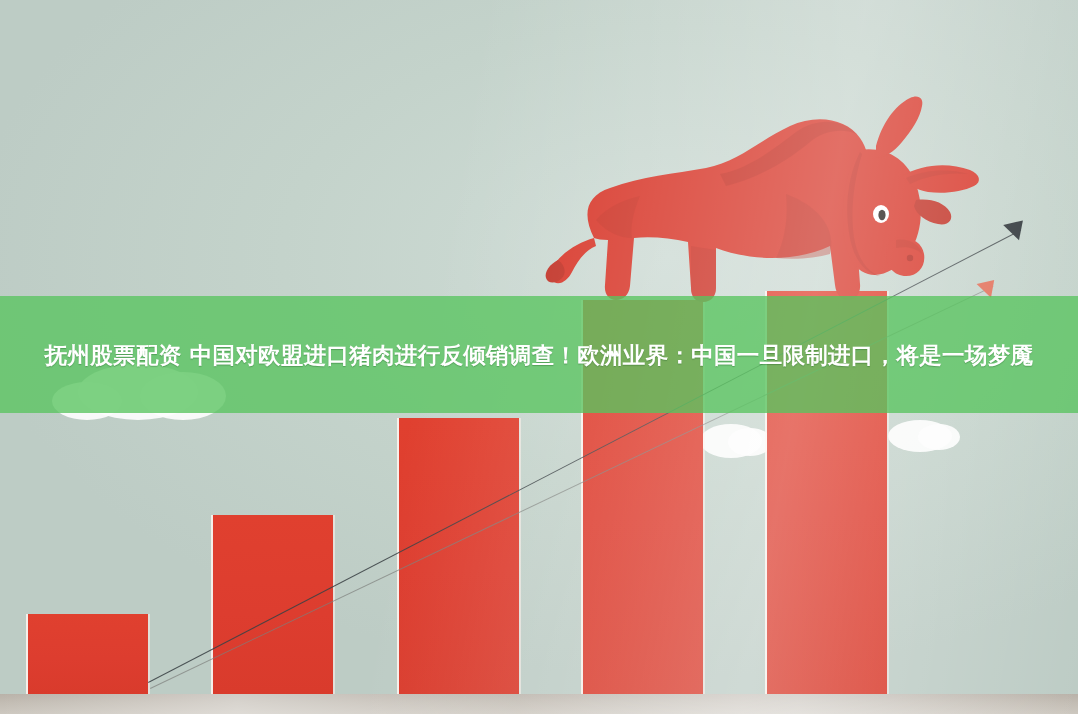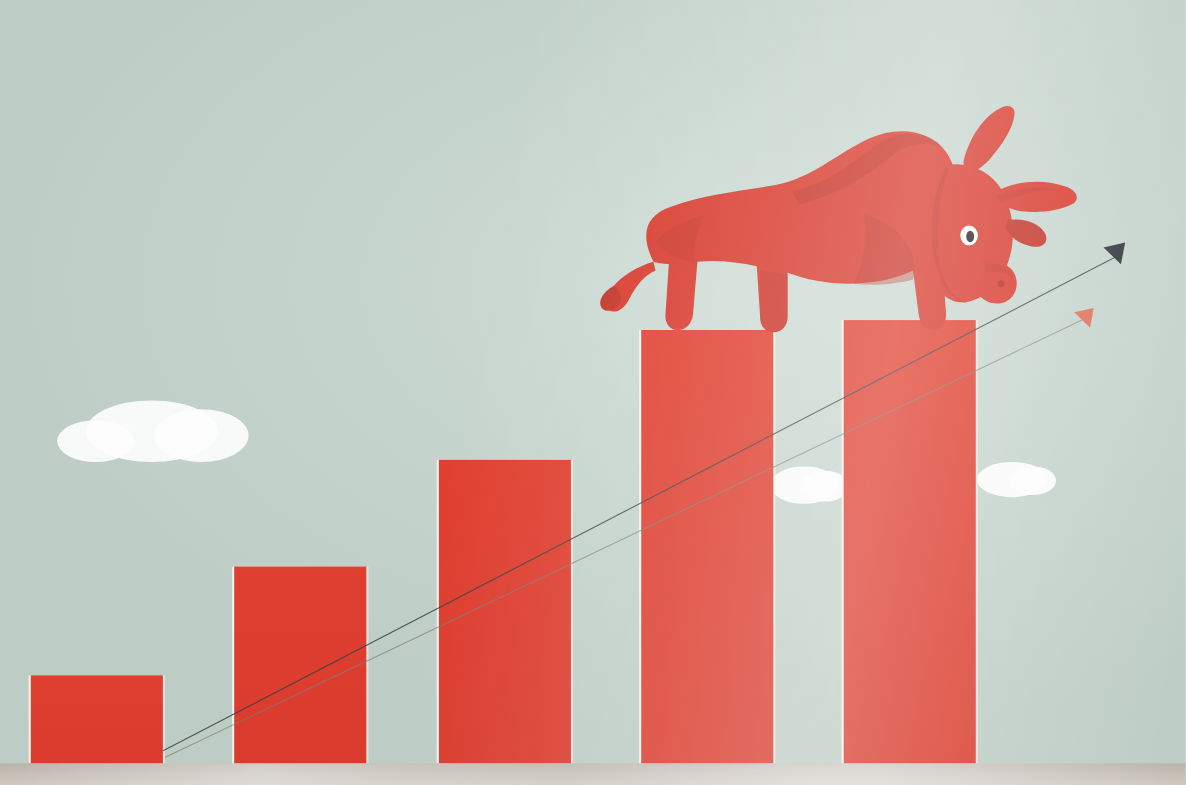--- a/index.html
+++ b/index.html
@@ -193,14 +193,17 @@
                C 430 132, 424 138, 414 136
                C 402 134, 392 126, 390 118 Z"></path>
     </svg>
   </div>
 
   <div class="ground"></div>
   <div class="ground-shine"></div>
 
   <div class="sky-sheen"></div>
 
+  <div class="band">
+    <div class="band-text">抚州股票配资 中国对欧盟进口猪肉进行反倾销调查！欧洲业界：中国一旦限制进口，将是一场梦魇</div>
+  </div>
 
 </div>
 
 </body></html>

